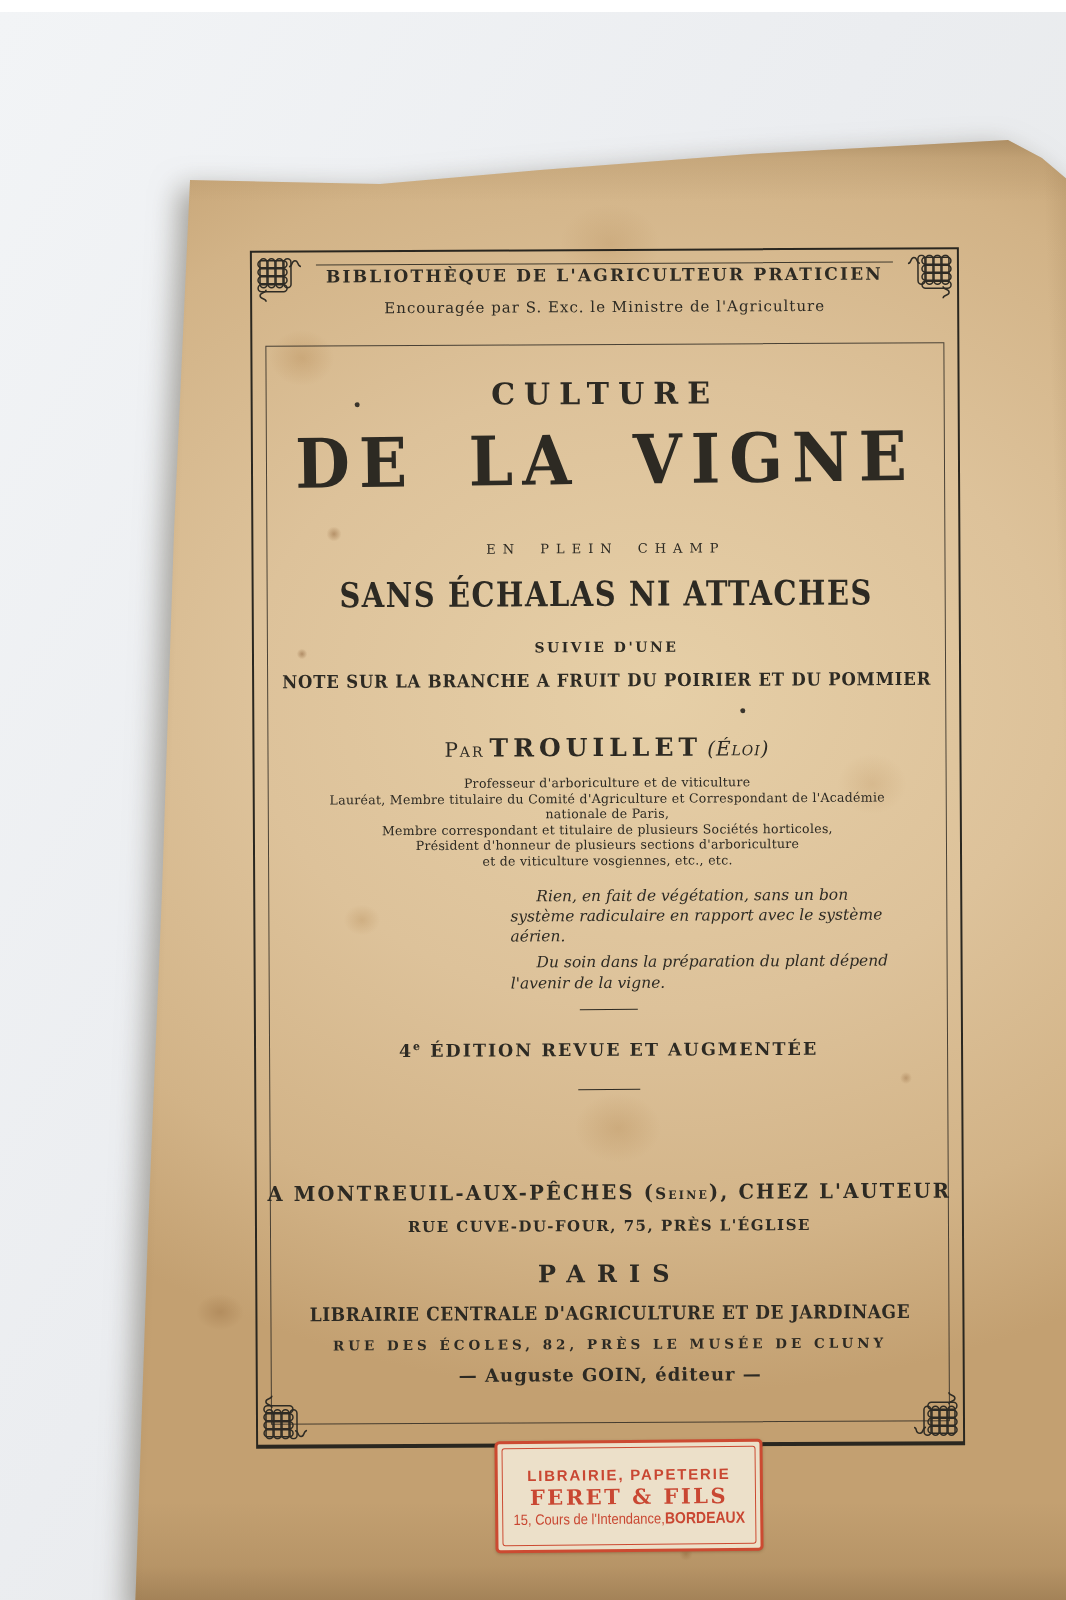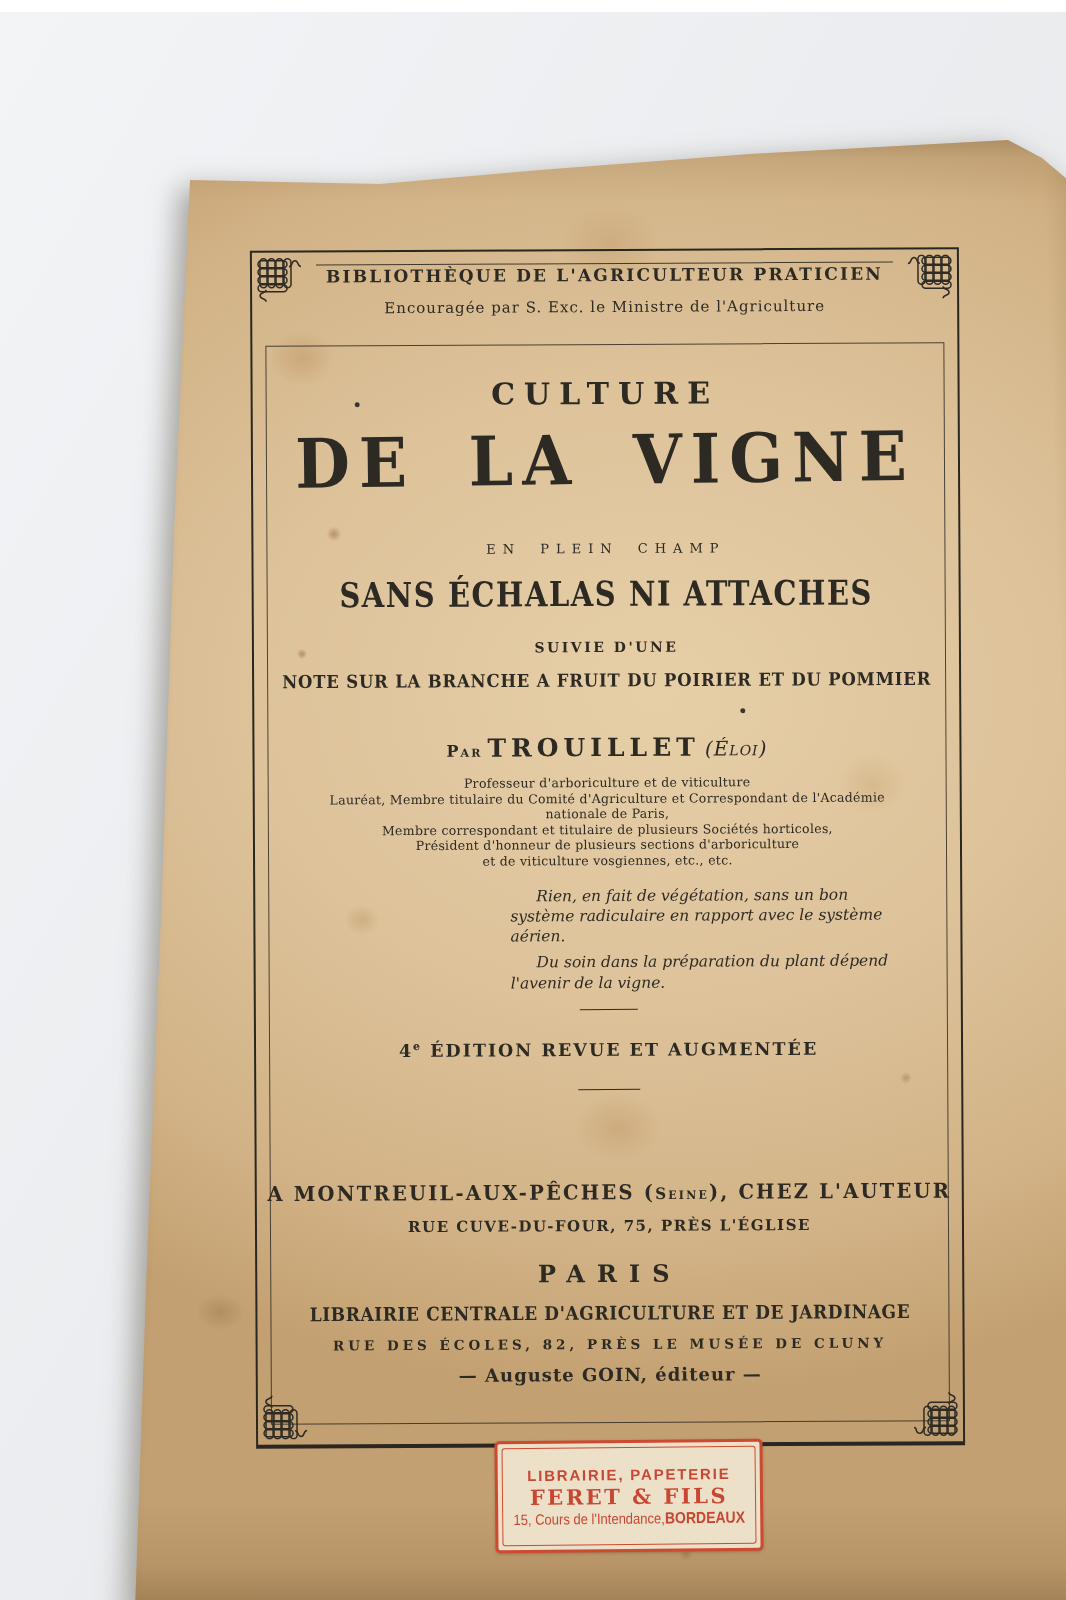--- a/index.html
+++ b/index.html
@@ -54,21 +54,21 @@
   #banner1{top:14px;font-weight:bold;font-size:17px;letter-spacing:2.2px;}
   #banner2{top:47px;font-size:15px;letter-spacing:1px;}
   #title-kicker{top:125px;font-weight:bold;font-size:30px;letter-spacing:9px;}
   #title-main{top:172px;font-weight:bold;font-size:63px;letter-spacing:9px;word-spacing:22px;
               transform:scaleY(1.08) rotate(-.4deg);}
   #sub-field{top:290px;font-size:13px;letter-spacing:7px;word-spacing:8px;}
   #sub-main{top:326px;font-weight:bold;font-size:29px;letter-spacing:1.5px;transform:scaleY(1.18);}
   #sub-followed{top:388px;font-size:14px;font-weight:bold;letter-spacing:2.5px;}
   #sub-note{top:420px;font-weight:bold;font-size:16.5px;letter-spacing:.8px;transform:scaleY(1.08);}
   #author-line{top:482px;font-size:16px;}
-  #author-line .par{font-size:16px;letter-spacing:2px;font-weight:bold;}
+  #author-line .par{font-size:20px;letter-spacing:2px;}
   #author-line .name{font-weight:bold;font-size:25px;letter-spacing:5px;}
   #author-line .fn{font-size:20px;letter-spacing:1px;font-style:italic;}
   #creds{top:524px;font-size:12.5px;line-height:15.5px;letter-spacing:.3px;}
   #epigraph{position:absolute;left:255px;width:405px;top:635px;text-align:left;font-style:italic;
             font-size:15.5px;line-height:1.3;}
   #epigraph p{margin:0 0 6px 0;text-indent:26px;}
   #rule1{top:758px;}
   #rule2{top:838px;width:62px;}
   #edition{top:788px;font-weight:bold;font-size:17.5px;letter-spacing:2px;}
   #edition sup{font-size:11px;}

